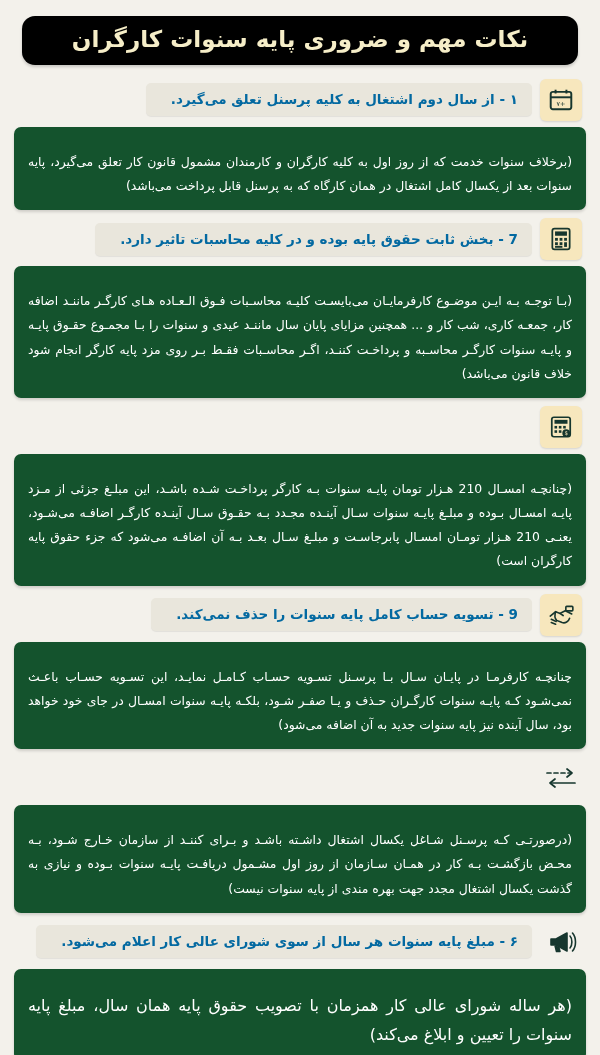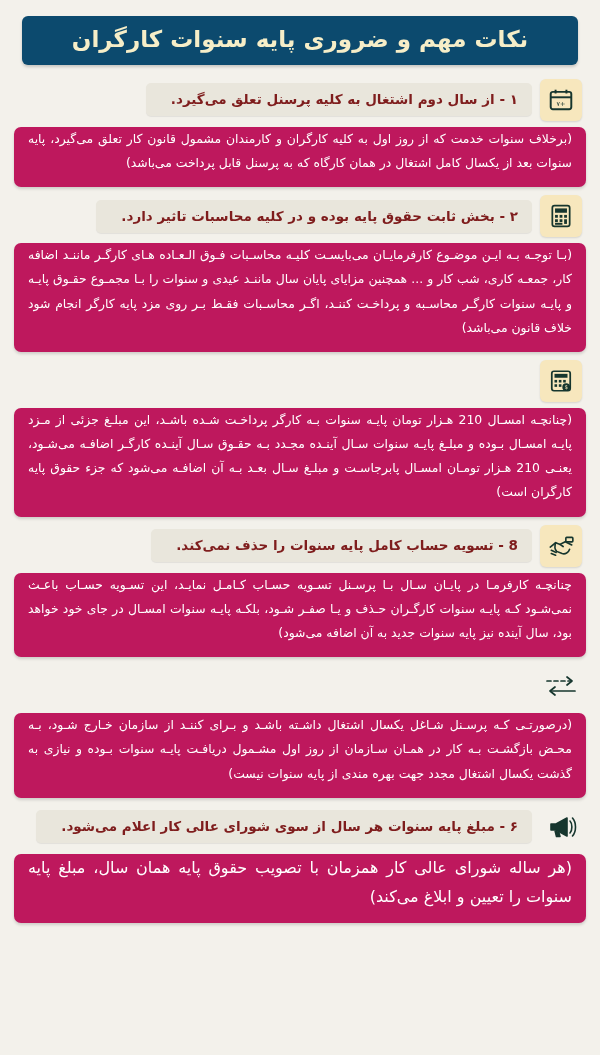--- a/index.html
+++ b/index.html
@@ -18,22 +18,22 @@
   .page {
     width: 600px;
     min-height: 1055px;
     background: #f3f1eb;
     padding: 10px 10px 14px 10px;
     position: relative;
   }
 
   
   .title-bar {
-    background: #0c4a6e;
-    border-radius: 6px;
+    background: #000000;
+    border-radius: 13px;
     margin: 6px 12px 14px 12px;
     padding: 9px 10px 11px 10px;
     text-align: center;
     box-shadow: 0 2px 3px rgba(0,0,0,0.18);
   }
   .title-bar .title {
     color: #f6eec8;
     font-size: 23px;
     font-weight: bold;
     letter-spacing: 0px;
@@ -71,31 +71,31 @@
     background: transparent;
     box-shadow: none;
   }
   .icon-box svg { display: block; }
   .head-pill {
     background: #e9e6dc;
     border-radius: 5px;
     padding: 8px 14px 9px 25px;
     font-size: 13.5px;
     font-weight: bold;
-    color: #7f1d1d;
+    color: #0369a1;
     white-space: nowrap;
     box-shadow: 0 1px 1px rgba(0,0,0,0.07);
     margin-left: 27px;
   }
 
   .body-card {
-    background: #be185d;
+    background: #14532d;
     border-radius: 7px;
     color: #ffffff;
-    padding: 0 14px 12px 14px;
+    padding: 23px 14px 12px 14px;
     font-size: 12.4px;
     line-height: 1.95;
     text-align: justify;
     text-align-last: right;
     box-shadow: 0 2px 3px rgba(0,0,0,0.15);
   }
   .body-card.small { font-size: 16px; line-height: 1.8; }
 </style>
 </head>
 <body>
@@ -130,21 +130,21 @@
           <rect x="6.5" y="5" width="11" height="4" fill="#16362e" stroke="none"></rect>
           <rect x="6.5" y="11" width="2.6" height="2.6" fill="#16362e" stroke="none"></rect>
           <rect x="10.7" y="11" width="2.6" height="2.6" fill="#16362e" stroke="none"></rect>
           <rect x="14.9" y="11" width="2.6" height="2.6" fill="#16362e" stroke="none"></rect>
           <rect x="6.5" y="15" width="2.6" height="2.6" fill="#16362e" stroke="none"></rect>
           <rect x="10.7" y="15" width="2.6" height="2.6" fill="#16362e" stroke="none"></rect>
           <rect x="14.9" y="15" width="2.6" height="4.3" fill="#16362e" stroke="none"></rect>
           <rect x="6.5" y="18.3" width="6.8" height="1.8" fill="#16362e" stroke="none"></rect>
         </svg>
       </div>
-      <div class="head-pill">۲ - بخش ثابت حقوق پایه بوده و در کلیه محاسبات تاثیر دارد.</div>
+      <div class="head-pill">7 - بخش ثابت حقوق پایه بوده و در کلیه محاسبات تاثیر دارد.</div>
     </div>
     <div class="body-card">(بـا توجـه بـه ایـن موضـوع کارفرمایـان می‌بایسـت کلیـه محاسـبات فـوق الـعـاده هـای کارگـر ماننـد اضافه کار، جمعـه کاری، شب کار و ... همچنین مزایای پایان سال ماننـد عیدی و سنوات را بـا مجمـوع حقـوق پایـه و پایـه سنوات کارگـر محاسـبه و پرداخـت کننـد، اگـر محاسـبات فقـط بـر روی مزد پایه کارگر انجام شود خلاف قانون می‌باشد)</div>
   </div>
 
   <div class="item">
     <div class="head-row">
       <div class="icon-box">
         <svg width="26" height="26" viewBox="0 0 24 24" fill="none" stroke="#16362e" stroke-width="1.6">
           <rect x="3.5" y="3" width="17" height="18" rx="2"></rect>
           <rect x="6" y="5.4" width="12" height="3.6" fill="#16362e" stroke="none"></rect>
@@ -166,21 +166,21 @@
       <div class="icon-box">
         <svg width="28" height="26" viewBox="0 0 26 24" fill="none" stroke="#16362e" stroke-width="1.5">
           <path d="M3 13 L8 9 L12 10.5 L17 8 L23 11" stroke-linecap="round"></path>
           <path d="M8 9 C7 12, 7 15, 9 17 L14 19 C17 20, 20 18, 21 15" stroke-linecap="round"></path>
           <path d="M12 10.5 L15 12.5" stroke-linecap="round"></path>
           <rect x="17.5" y="4" width="6.5" height="4.2" rx="0.8"></rect>
           <line x1="4" y1="16" x2="8.5" y2="18" stroke-linecap="round"></line>
           <line x1="4" y1="19" x2="8" y2="20.5" stroke-linecap="round"></line>
         </svg>
       </div>
-      <div class="head-pill">8 - تسویه حساب کامل پایه سنوات را حذف نمی‌کند.</div>
+      <div class="head-pill">9 - تسویه حساب کامل پایه سنوات را حذف نمی‌کند.</div>
     </div>
     <div class="body-card">چنانچـه کارفرمـا در پایـان سـال بـا پرسـنل تسـویه حسـاب کـامـل نمایـد، این تسـویه حسـاب باعـث نمی‌شـود کـه پایـه سنوات کارگـران حـذف و یـا صفـر شـود، بلکـه پایـه سنوات امسـال در جای خود خواهد بود، سال آینده نیز پایه سنوات جدید به آن اضافه می‌شود)</div>
   </div>
 
   <div class="item">
     <div class="head-row">
       <div class="icon-box plain">
         <svg width="34" height="26" viewBox="0 0 34 26" fill="none" stroke="#16362e" stroke-width="1.7">
           <line x1="3" y1="8" x2="27" y2="8" stroke-dasharray="4 3" stroke-linecap="round"></line>
           <polyline points="23,4 28,8 23,12" stroke-linecap="round" stroke-linejoin="round"></polyline>

